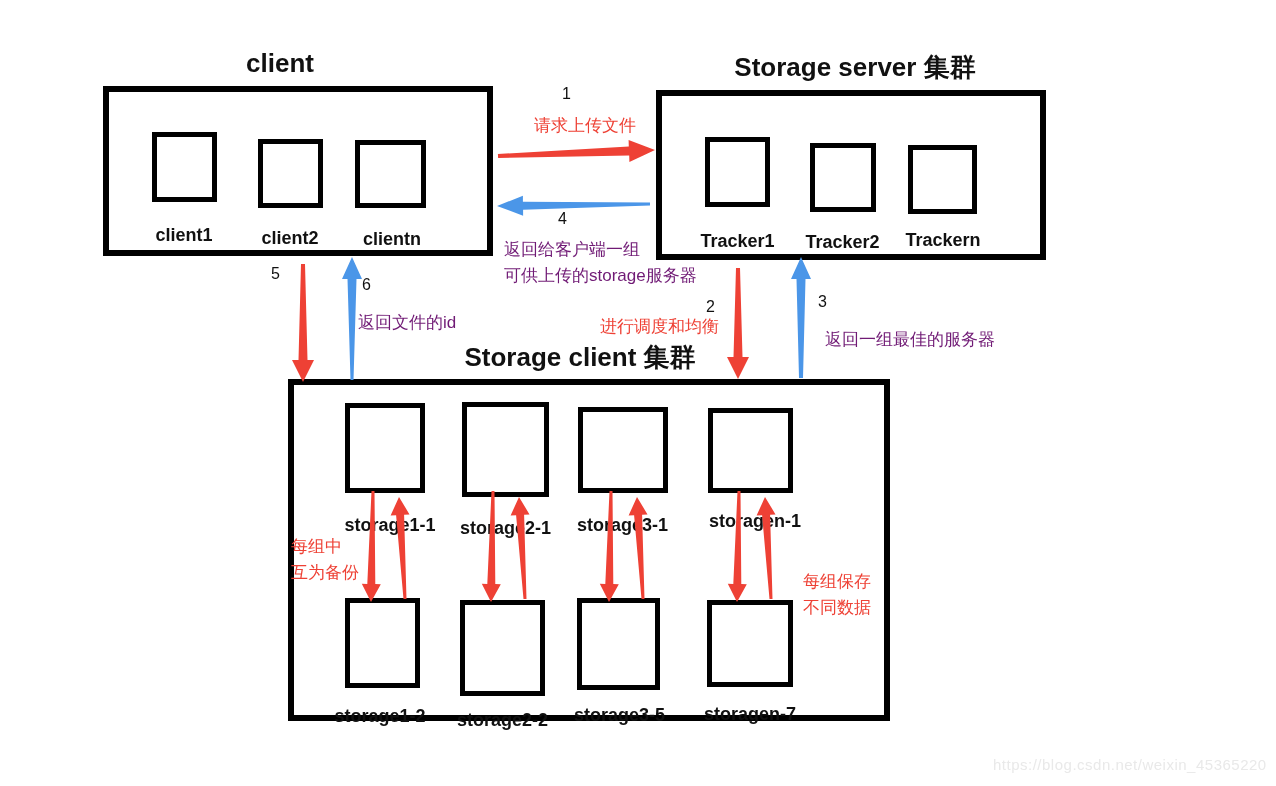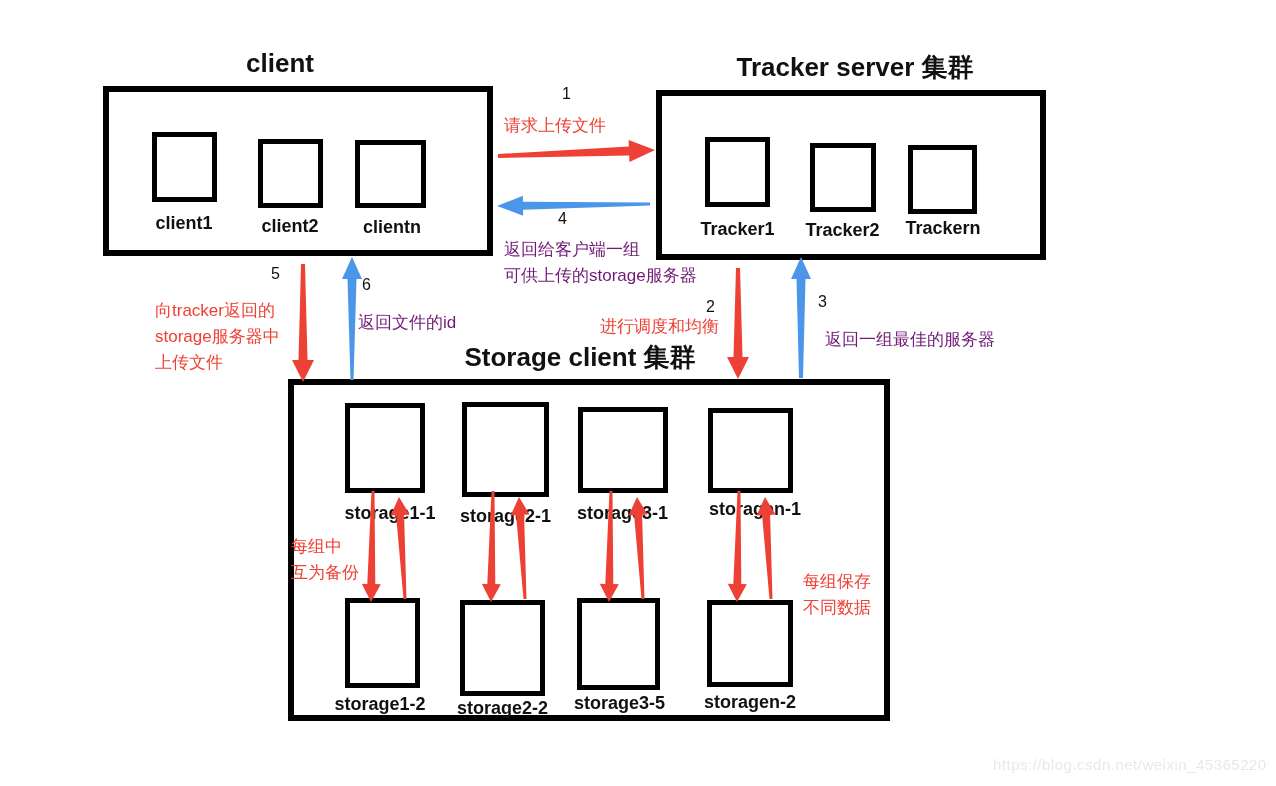--- a/index.html
+++ b/index.html
@@ -3,21 +3,21 @@
 <meta charset="utf-8">
 <style>
   html,body{margin:0;padding:0;background:#ffffff;}
   #canvas{
     position:relative;width:1276px;height:786px;background:#ffffff;overflow:hidden;
     font-family:"Liberation Sans",sans-serif;color:#111;
   }
   .cluster-box{position:absolute;border:6px solid #000;background:#fff;box-sizing:border-box;}
   .node-box{position:absolute;border:5px solid #000;background:#fff;box-sizing:border-box;}
   .cluster-title{position:absolute;font-weight:bold;font-size:26px;color:#111;text-align:center;white-space:nowrap;}
-  .node-label{position:absolute;font-weight:bold;font-size:18px;color:#111;text-align:center;white-space:nowrap;}
+  .node-label{position:absolute;font-weight:bold;font-size:18px;color:#111;text-align:center;white-space:nowrap;margin-top:12px;}
   .step-num{position:absolute;font-size:16px;color:#111;}
   .flow-label{position:absolute;font-size:17px;white-space:pre-line;line-height:26px;}
   .red-text{color:#ee4135;}
   .blue-text{color:#701a75;}
   .watermark{position:absolute;font-size:15px;color:#e9e9e9;letter-spacing:0.5px;white-space:nowrap;}
   #arrow-layer{position:absolute;left:0;top:0;width:1276px;height:786px;pointer-events:none;}
 </style>
 </head>
 <body>
 
@@ -25,21 +25,21 @@
 
   <div class="cluster-title" style="left:180px;top:48px;width:200px;">client</div>
   <div class="cluster-box" style="left:103px;top:86px;width:390px;height:170px;"></div>
   <div class="node-box" style="left:152px;top:132px;width:65px;height:70px;"></div>
   <div class="node-box" style="left:258px;top:139px;width:65px;height:69px;"></div>
   <div class="node-box" style="left:355px;top:140px;width:71px;height:68px;"></div>
   <div class="node-label" style="left:144px;top:213px;width:80px;">client1</div>
   <div class="node-label" style="left:250px;top:216px;width:80px;">client2</div>
   <div class="node-label" style="left:350px;top:217px;width:84px;">clientn</div>
 
-  <div class="cluster-title" style="left:725px;top:50px;width:260px;">Tracker server 集群</div>
+  <div class="cluster-title" style="left:725px;top:50px;width:260px;">Storage server 集群</div>
   <div class="cluster-box" style="left:656px;top:90px;width:390px;height:170px;"></div>
   <div class="node-box" style="left:705px;top:137px;width:65px;height:70px;"></div>
   <div class="node-box" style="left:810px;top:143px;width:66px;height:69px;"></div>
   <div class="node-box" style="left:908px;top:145px;width:69px;height:69px;"></div>
   <div class="node-label" style="left:695px;top:219px;width:85px;">Tracker1</div>
   <div class="node-label" style="left:800px;top:220px;width:85px;">Tracker2</div>
   <div class="node-label" style="left:898px;top:218px;width:90px;">Trackern</div>
 
   <div class="cluster-title" style="left:440px;top:340px;width:280px;">Storage client 集群</div>
   <div class="cluster-box" style="left:288px;top:379px;width:602px;height:342px;"></div>
@@ -53,35 +53,32 @@
   <div class="node-label" style="left:570px;top:503px;width:105px;">storage3-1</div>
   <div class="node-label" style="left:700px;top:499px;width:110px;">storagen-1</div>
 
   <div class="node-box" style="left:345px;top:598px;width:75px;height:90px;"></div>
   <div class="node-box" style="left:460px;top:600px;width:85px;height:96px;"></div>
   <div class="node-box" style="left:577px;top:598px;width:83px;height:92px;"></div>
   <div class="node-box" style="left:707px;top:600px;width:86px;height:87px;"></div>
   <div class="node-label" style="left:330px;top:694px;width:100px;">storage1-2</div>
   <div class="node-label" style="left:450px;top:698px;width:105px;">storage2-2</div>
   <div class="node-label" style="left:567px;top:693px;width:105px;">storage3-5</div>
-  <div class="node-label" style="left:695px;top:692px;width:110px;">storagen-2</div>
+  <div class="node-label" style="left:695px;top:692px;width:110px;">storagen-7</div>
 
   <div class="step-num" style="left:562px;top:85px;">1</div>
   <div class="step-num" style="left:706px;top:298px;">2</div>
   <div class="step-num" style="left:818px;top:293px;">3</div>
   <div class="step-num" style="left:558px;top:210px;">4</div>
   <div class="step-num" style="left:271px;top:265px;">5</div>
   <div class="step-num" style="left:362px;top:276px;">6</div>
 
-  <div class="flow-label red-text" style="left:504px;top:113px;">请求上传文件</div>
+  <div class="flow-label red-text" style="left:534px;top:113px;">请求上传文件</div>
   <div class="flow-label blue-text" style="left:504px;top:237px;">返回给客户端一组
 可供上传的storage服务器</div>
-  <div class="flow-label red-text" style="left:155px;top:298px;">向tracker返回的
-storage服务器中
-上传文件</div>
   <div class="flow-label blue-text" style="left:358px;top:310px;">返回文件的id</div>
   <div class="flow-label red-text" style="left:600px;top:314px;">进行调度和均衡</div>
   <div class="flow-label blue-text" style="left:825px;top:327px;">返回一组最佳的服务器</div>
 
   <div class="flow-label red-text" style="left:291px;top:534px;">每组中
 互为备份</div>
   <div class="flow-label red-text" style="left:803px;top:540px;margin-top:29px;">每组保存
 不同数据</div>
 
   <div class="watermark" style="left:993px;top:756px;">https://blog.csdn.net/weixin_45365220</div>

